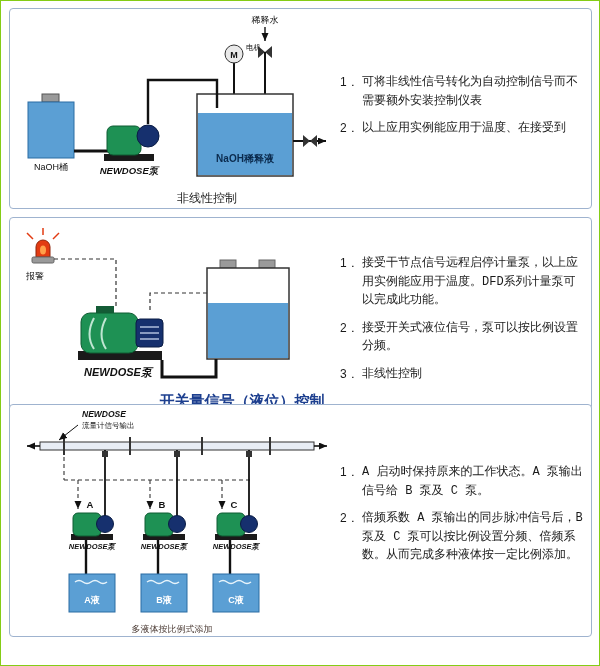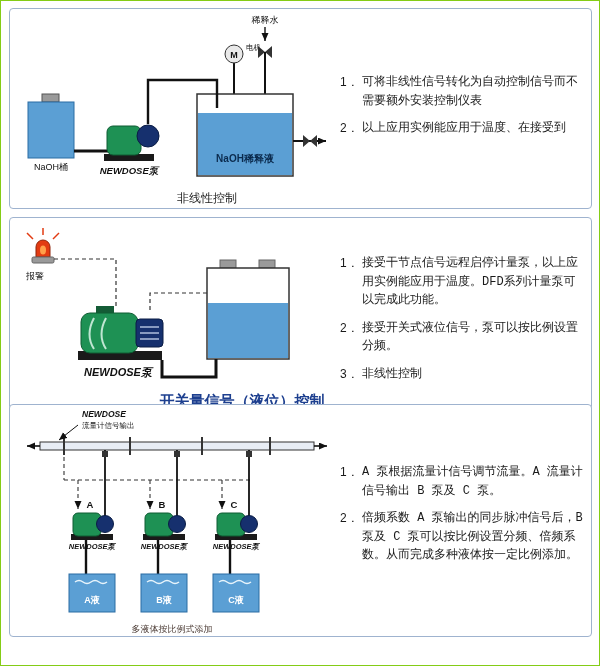--- a/index.html
+++ b/index.html
@@ -275,21 +275,21 @@
         <path d="M207,176 q4,-3 8,0 t8,0 t8,0 t8,0" stroke="#e8f4fb" fill="none" stroke-width="1.5"></path>
         <text x="224" y="197" text-anchor="middle" class="tank-label-w">C液</text>
       </g>
 
       <text x="160" y="226" text-anchor="middle" class="caption3">多液体按比例式添加</text>
     </svg>
 
     <div class="notes">
       <div class="note">
         <span class="num">1．</span>
-        <span class="txt">A 泵根据流量计信号调节流量。A 流量计信号输出 B 泵及 C 泵。</span>
+        <span class="txt">A 启动时保持原来的工作状态。A 泵输出信号给 B 泵及 C 泵。</span>
       </div>
       <div class="note">
         <span class="num">2．</span>
         <span class="txt">倍频系数 A 泵输出的同步脉冲信号后，B 泵及 C 泵可以按比例设置分频、倍频系数。从而完成多种液体按一定比例添加。</span>
       </div>
     </div>
   </div>
 
 </div>
 

